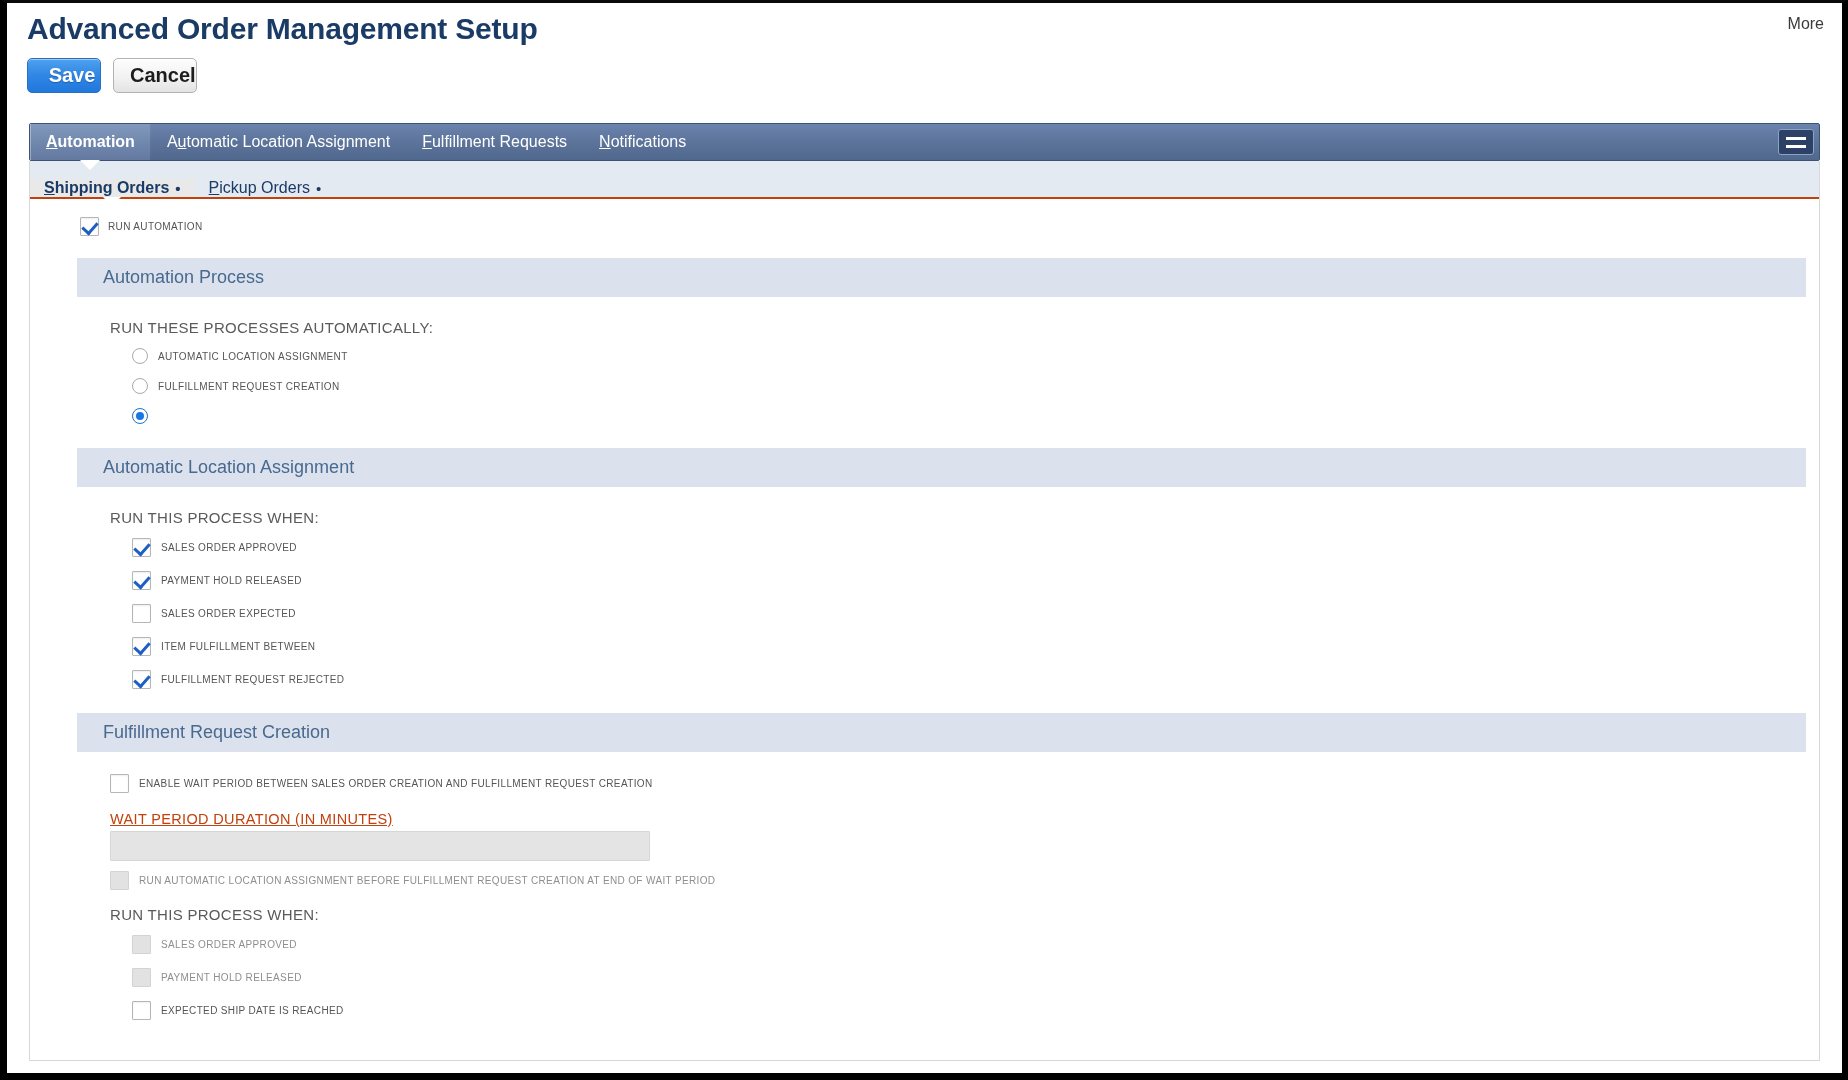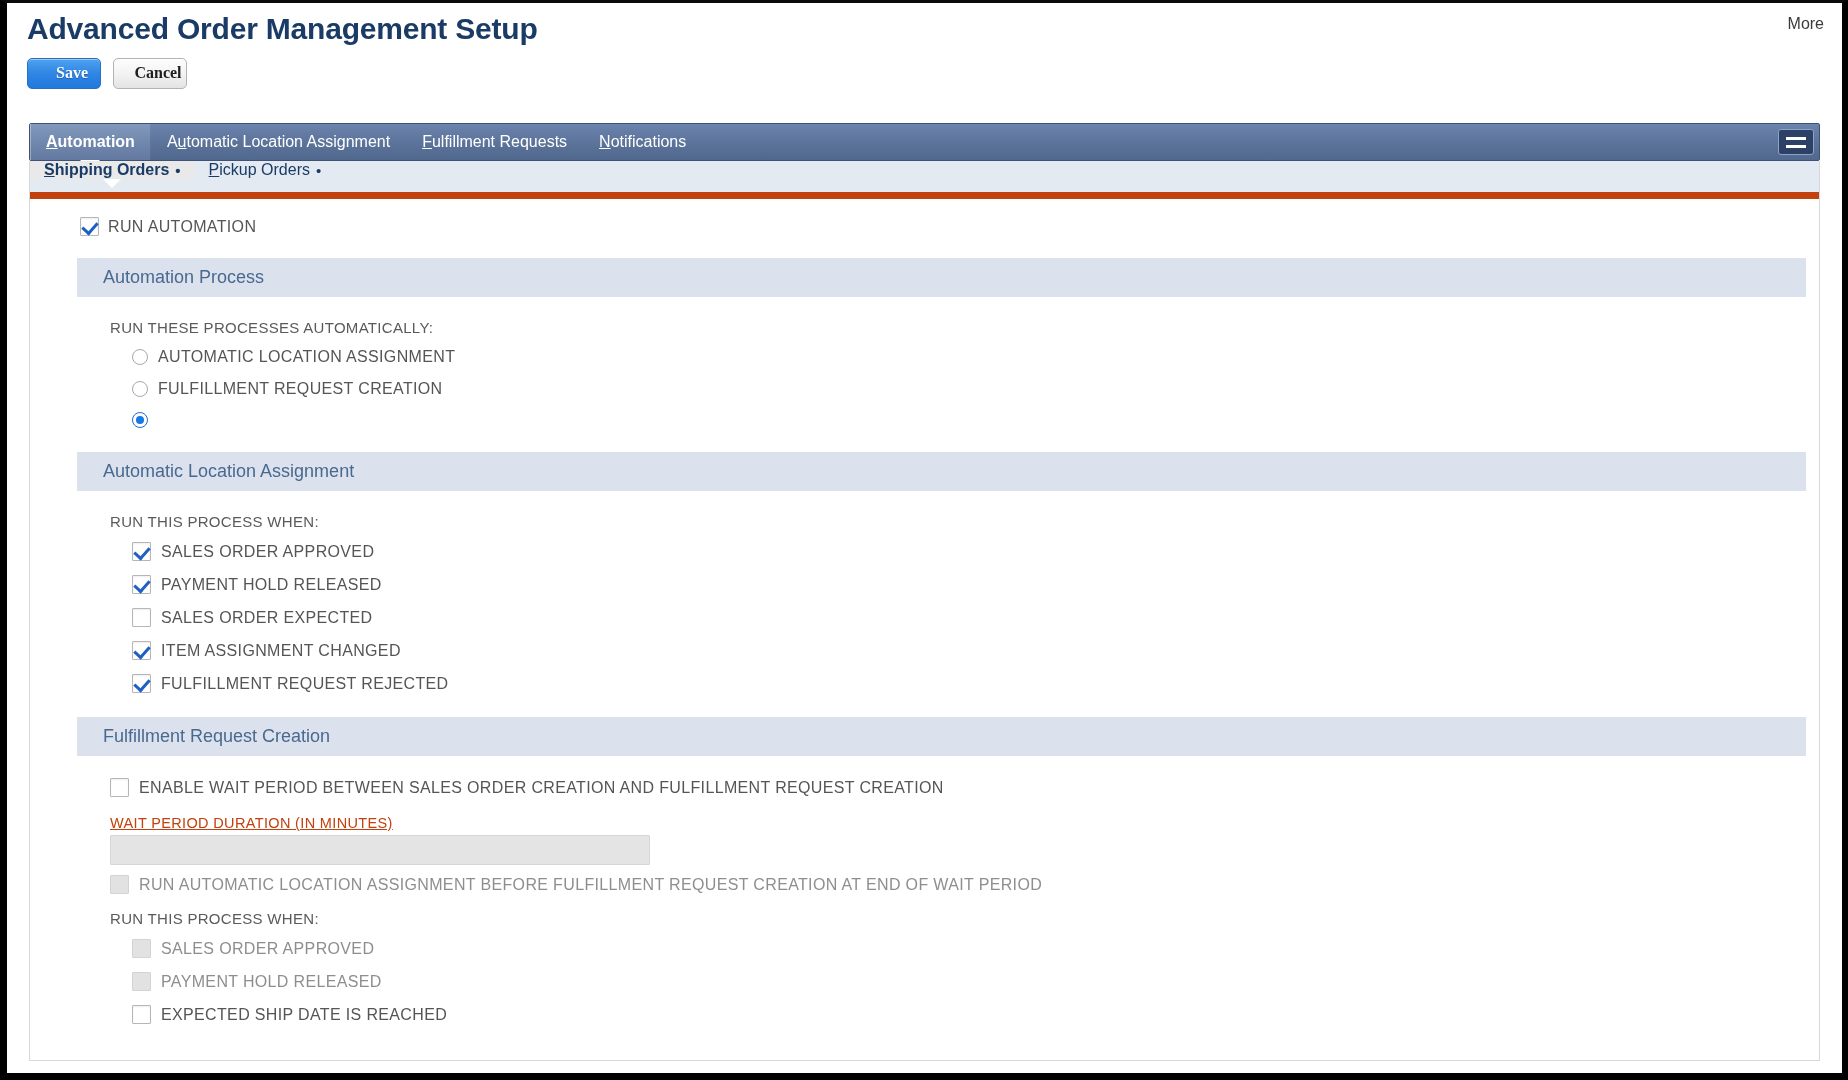--- a/index.html
+++ b/index.html
@@ -53,22 +53,22 @@
     font-size: 16px;
     color: #3b3b3b;
   }
   .btn-row {
     margin-top: 11px;
     display: flex;
     gap: 12px;
     align-items: center;
   }
   .btn {
-    font-family: Liberation Serif, serif;
-    font-size: 16px;
+    font-family: Liberation Sans, sans-serif;
+    font-size: 20px;
     font-weight: bold;
     border-radius: 5px;
     padding: 6px 0 7px 16px;
     cursor: pointer;
     line-height: 1;
     min-width: 74px;
     text-align: center;
     border: 1px solid #9aa3ad;
   }
   .btn-primary {
@@ -151,22 +151,22 @@
     margin: 0 22px 0 22px;
     border: 1px solid #d8d8d8;
     border-top: none;
     background: #ffffff;
     height: 900px;
   }
   .subtabbar {
     background: #e4eaf2;
     height: 38px;
     display: flex;
-    align-items: flex-start;
-    border-bottom: 7px solid #c2410c;
+    align-items: flex-end;
+    border-bottom: 2px solid #c2410c;
   }
   .subtab {
     position: relative;
     display: flex;
     align-items: center;
     padding: 0 14px;
     font-size: 16px;
     color: #1a3b66;
     cursor: pointer;
     white-space: nowrap;
@@ -217,21 +217,21 @@
 
   .opt-row {
     display: flex;
     align-items: center;
     gap: 10px;
     margin: 0 0 14px 0;
   }
   .opt-row:last-child { margin-bottom: 0; }
   .opt-row.indent { padding-left: 22px; }
   .opt-label {
-    font-size: 16px;
+    font-size: 10px;
     color: #555555;
     letter-spacing: 0.35px;
   }
   .opt-label.disabled { color: #8e8e8e; }
 
   
   .cb {
     width: 19px; height: 19px;
     background: #ffffff;
     border: 1px solid #b6b6b6;
@@ -381,21 +381,21 @@
         <div class="opt-row indent">
           <span class="cb checked"></span>
           <span class="opt-label">PAYMENT HOLD RELEASED</span>
         </div>
         <div class="opt-row indent">
           <span class="cb"></span>
           <span class="opt-label">SALES ORDER EXPECTED</span>
         </div>
         <div class="opt-row indent">
           <span class="cb checked"></span>
-          <span class="opt-label">ITEM ASSIGNMENT CHANGED</span>
+          <span class="opt-label">ITEM FULFILLMENT BETWEEN</span>
         </div>
         <div class="opt-row indent">
           <span class="cb checked"></span>
           <span class="opt-label">FULFILLMENT REQUEST REJECTED</span>
         </div>
       </div>
 
       <div class="section-head">Fulfillment Request Creation</div>
       <div class="section-body">
 

